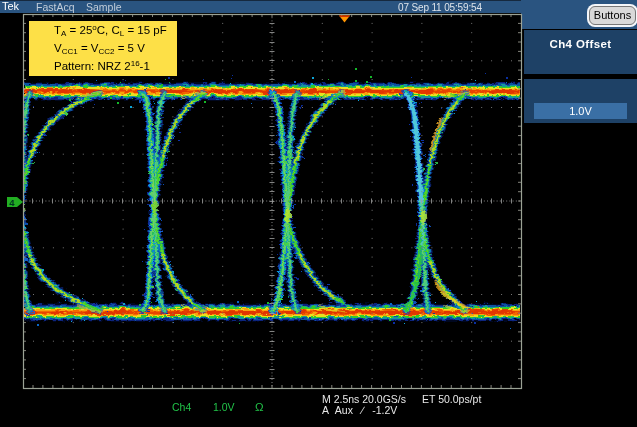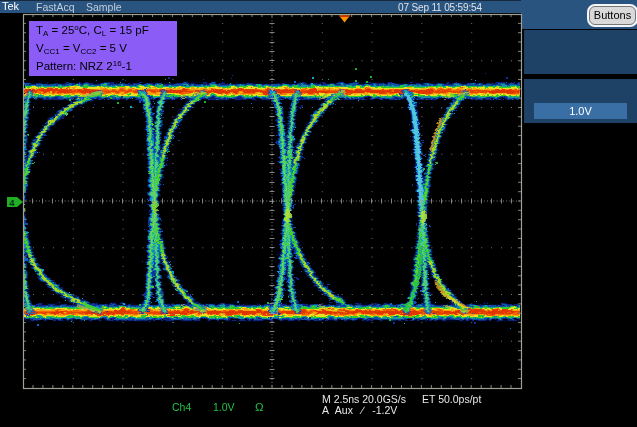--- a/index.html
+++ b/index.html
@@ -6,22 +6,22 @@
 .abs{position:absolute}
 #bar{left:0;top:0;width:637px;height:13px;background:#2a5480;border-top:1px solid #16293f}
 #rblue{left:521px;top:0;width:116px;height:29px;background:#2a5480}
 #tek{left:2px;top:0px;font-size:11px;color:#fff}
 #facq{left:36px;top:1px;font-size:10.5px;color:#c2cdd9}
 #samp{left:86px;top:1px;font-size:10.5px;color:#c2cdd9}
 #time{left:398px;top:1.5px;font-size:10px;color:#dde4ea;letter-spacing:-.15px}
 #btns{left:589px;top:6px;width:47px;height:19px;background:#d9d9d9;
  border:1px solid #777;border-radius:6px;box-shadow:0 0 0 2px rgba(255,255,255,.95);
  font-size:11px;color:#000;text-align:center;line-height:17px}
-#note{left:29px;top:21px;width:148px;height:55px;background:#8b5cf6;color:#000;
- font-size:11.5px;line-height:18px;padding:0 0 0 7px;overflow:hidden}
+#note{left:29px;top:21px;width:148px;height:55px;background:#fde047;color:#000;
+ font-size:11.5px;line-height:18px;padding:0 0 0 25px;overflow:hidden}
 #note sub{font-size:8px;vertical-align:-2px;line-height:0}
 #note sup{font-size:8px;vertical-align:4px;line-height:0}
 .panel{left:524px;width:113px;background:#1e4166;color:#fff}
 .plabel{text-align:center;font-size:11.5px;font-weight:bold;letter-spacing:.4px;padding-top:8px}
 .pval{position:absolute;left:10px;width:93px;height:16px;background:#3a6fa5;
  font-size:11px;text-align:center;line-height:16px}
 .grn{color:#21c148;font-size:10.5px}
 .wht{color:#e8e8e8;font-size:10.5px}
 </style></head><body>
 <div class="abs" id="bar"></div>
@@ -1660,20 +1660,21 @@
     <path d="M339,15.5 h11 l-1.2,1.6 h-8.6 z" fill="#d03000"></path>
     <rect x="7" y="197" width="10" height="10" fill="#22ad22"></rect>
     <text x="12" y="205.5" font-family="Liberation Sans, sans-serif" font-size="9.5" font-weight="bold" fill="#032" text-anchor="middle">4</text>
     <path d="M17,197 v10 l6,-5 z" fill="#22ad22"></path>
   </svg>
 <div class="abs" id="btns">Buttons</div>
 <div class="abs" id="note">T<sub>A</sub> = 25<sup>o</sup>C, C<sub>L</sub> = 15 pF<br>
 V<sub>CC1</sub> = V<sub>CC2</sub> = 5 V<br>
 Pattern: NRZ 2<sup>16</sup>-1</div>
 <div class="abs panel" style="top:30px;height:44px">
+    <div class="plabel">Ch4 Offset</div>
   </div>
 <div class="abs panel" style="top:79px;height:44px">
  <div class="pval" style="top:24px">1.0V</div>
   </div>
 <div class="abs grn" style="left:172px;top:401px">Ch4</div>
 <div class="abs grn" style="left:213px;top:401px">1.0V</div>
 <div class="abs grn" style="left:255px;top:400.5px;font-size:11.5px">Ω</div>
 <div class="abs wht" style="left:322px;top:393px">M 2.5ns 20.0GS/s</div>
 <div class="abs wht" style="left:422px;top:393px">ET 50.0ps/pt</div>
 <div class="abs wht" style="left:322px;top:404px">A&nbsp;&nbsp;Aux&nbsp;&nbsp;&nbsp;∕&nbsp;&nbsp;&nbsp;-1.2V</div>

